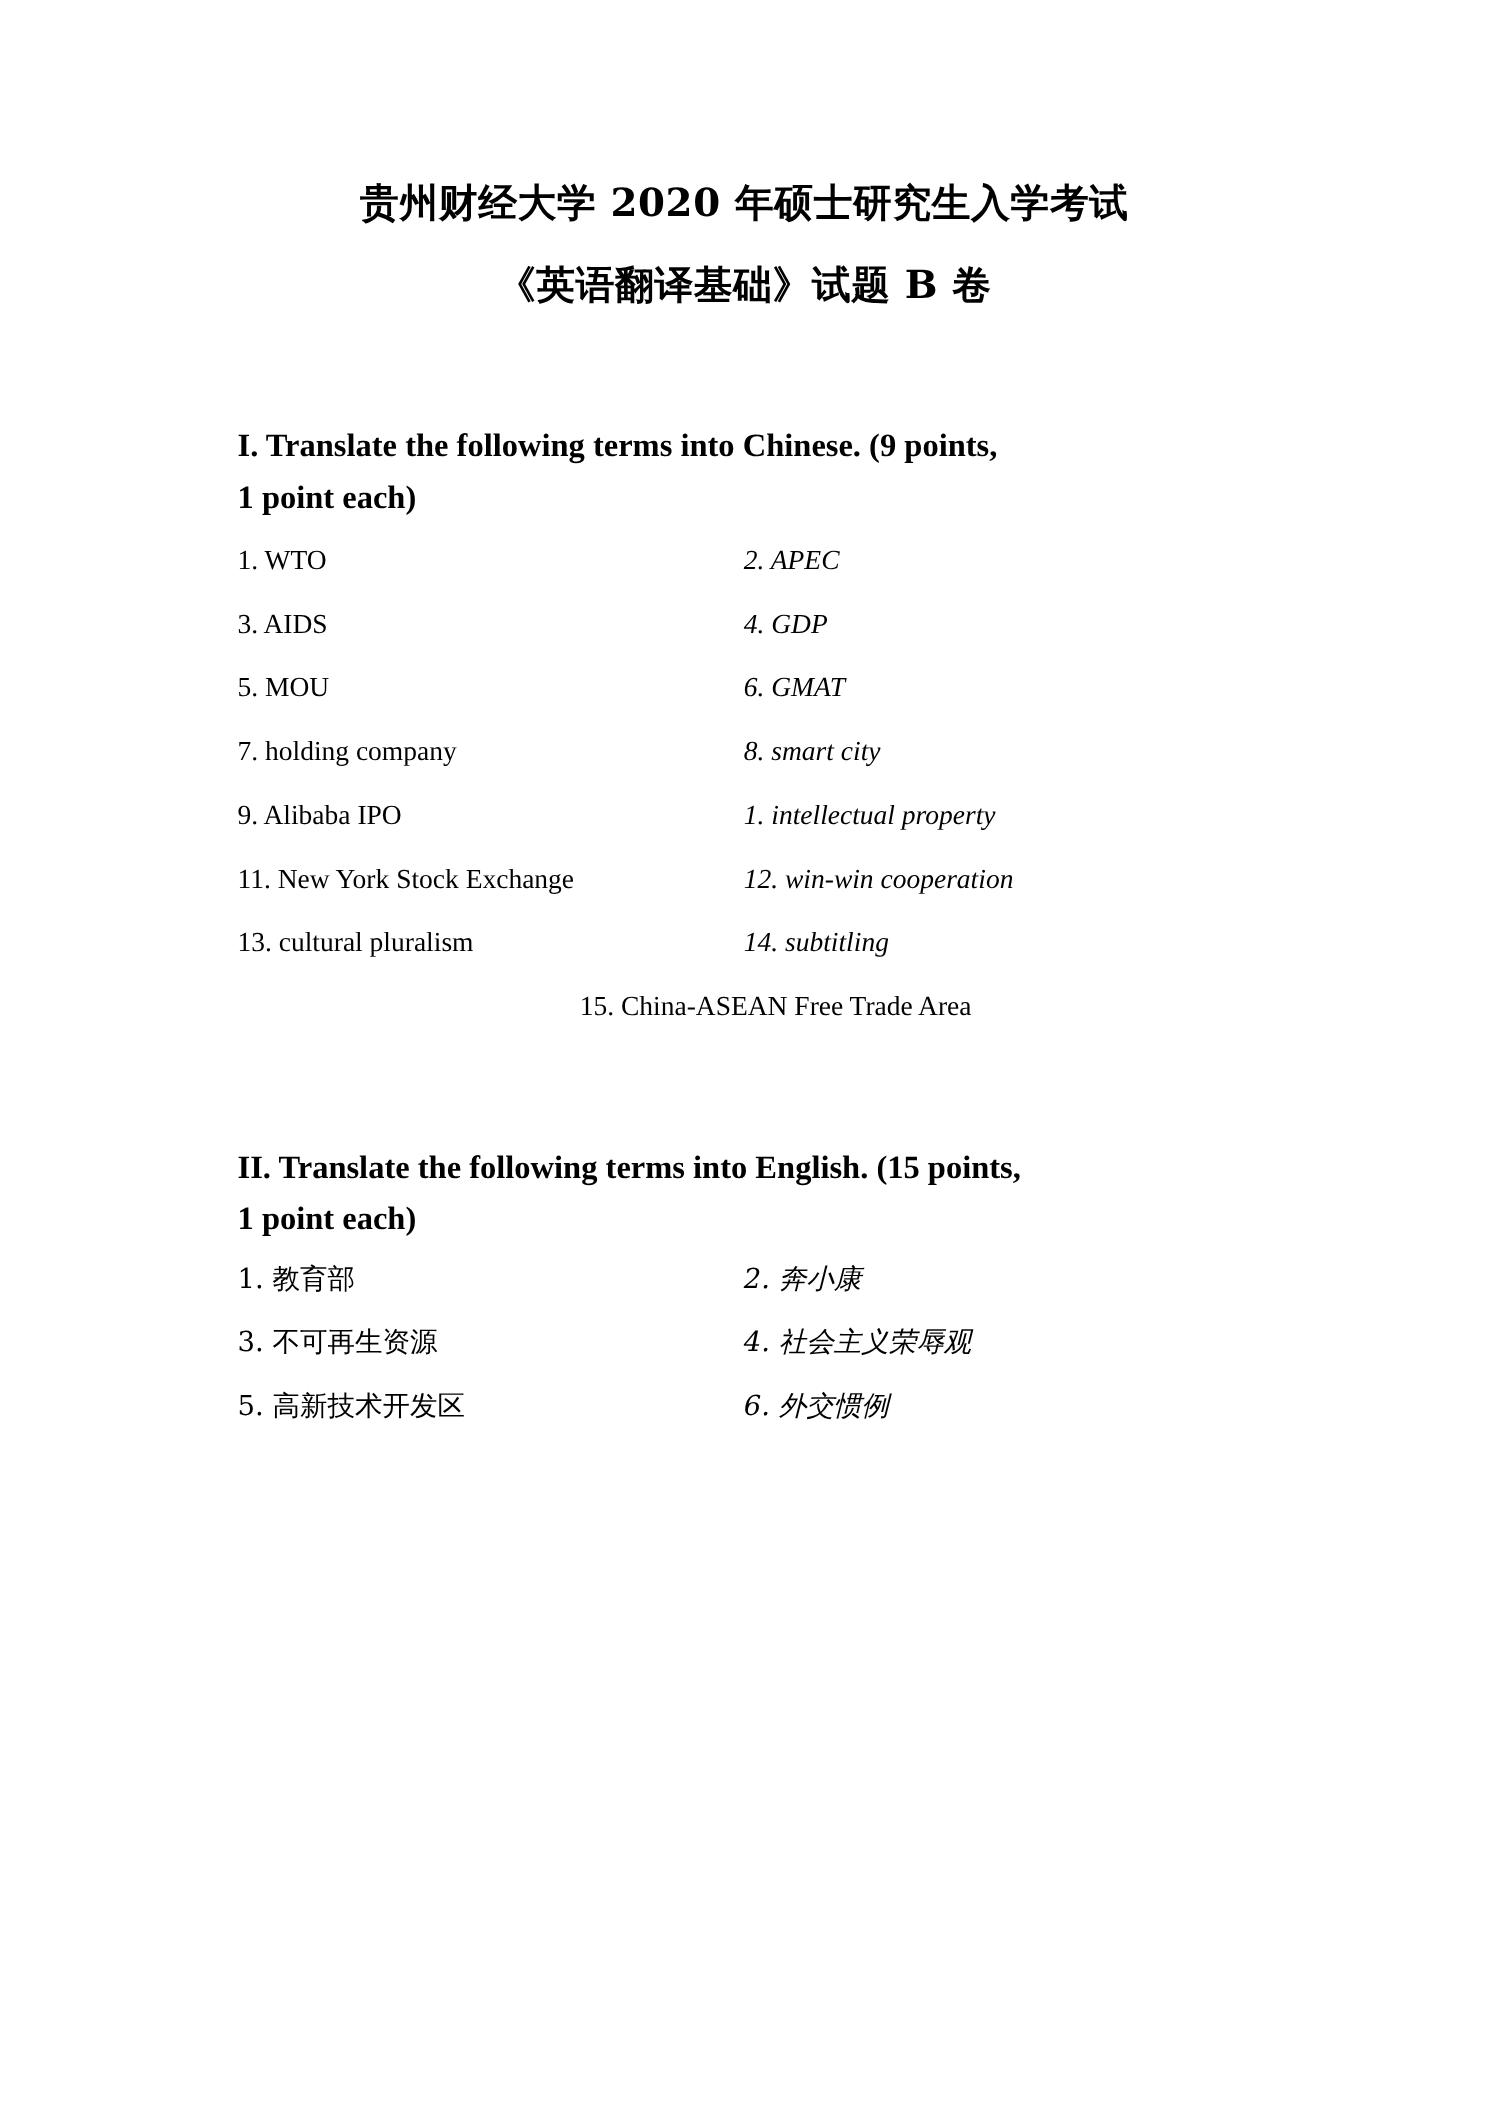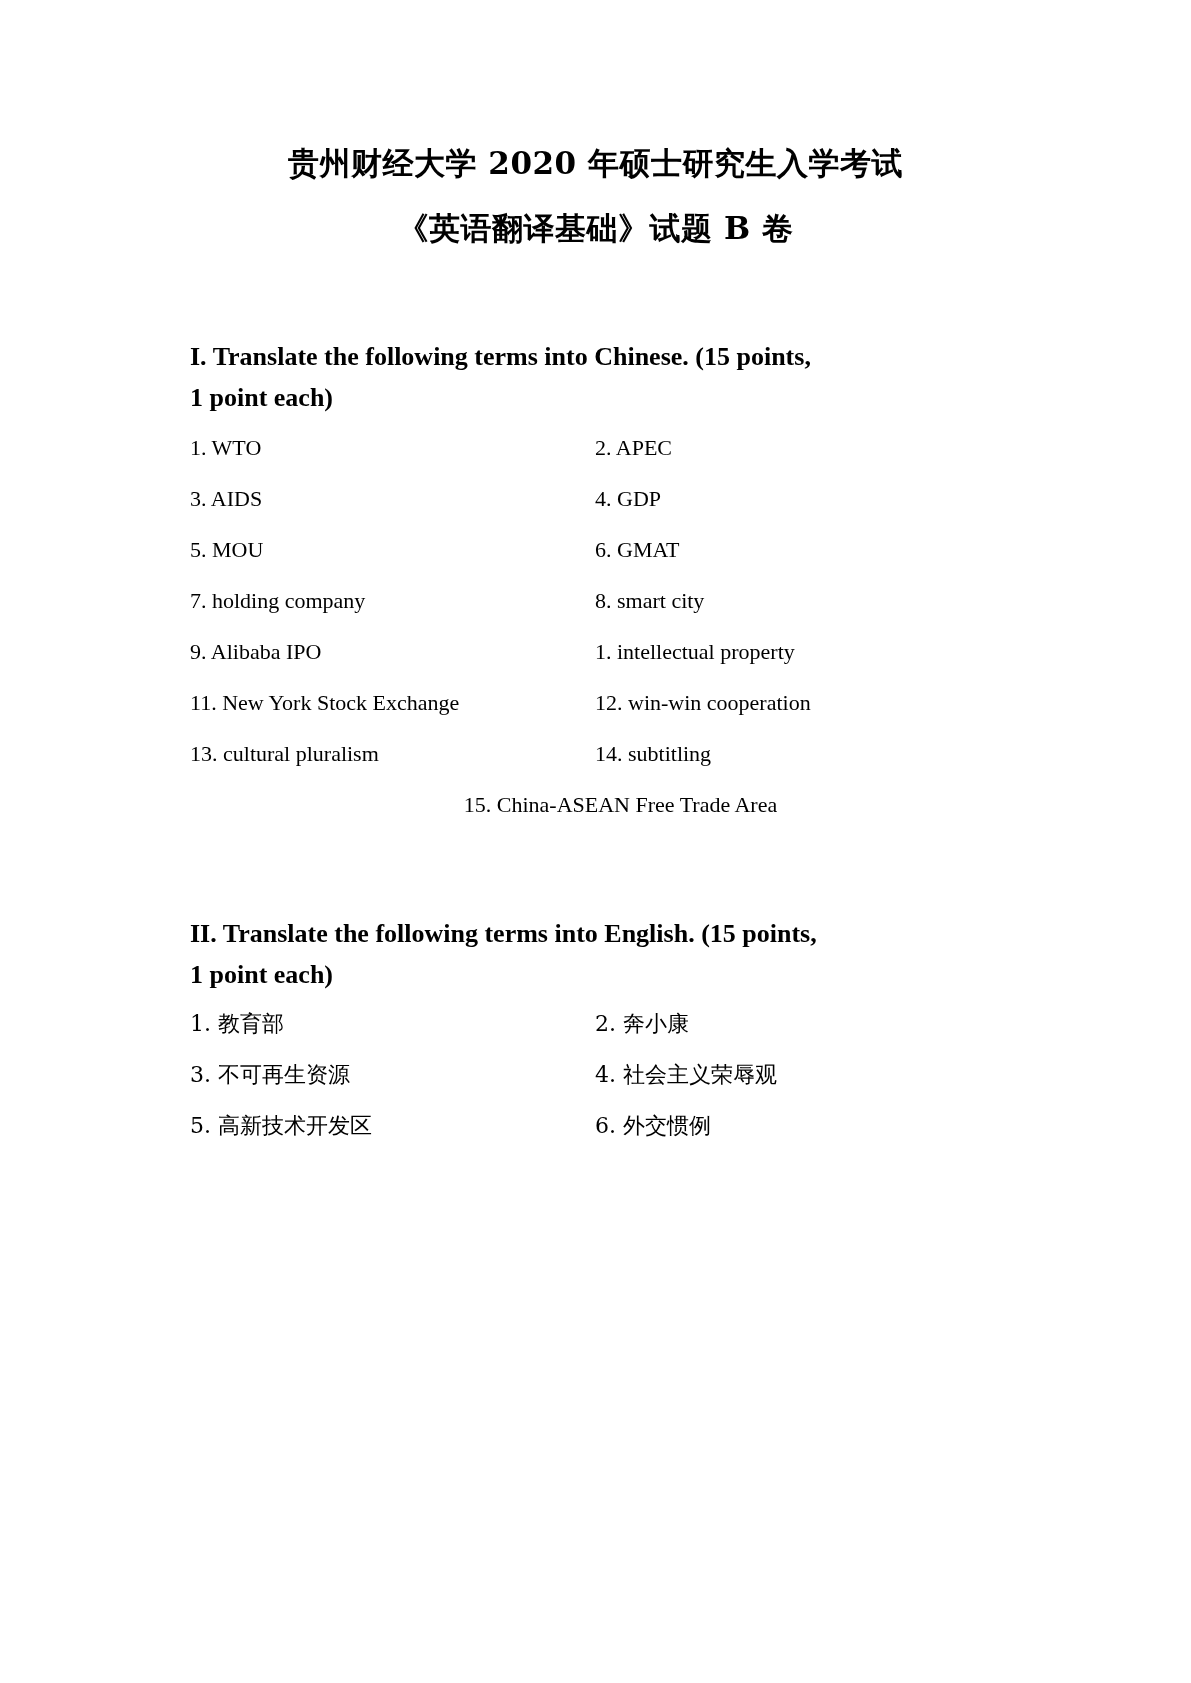--- a/index.html
+++ b/index.html
@@ -59,20 +59,21 @@
     display: flex;
     margin-bottom: 29px;
   }
   .term-col {
     width: 405px;
     flex: 0 0 405px;
   }
   .term-col.second {
     width: auto;
     flex: 1 1 auto;
+    font-style: italic;
   }
   .term-row.single .term-col {
     width: auto;
     flex: 1 1 auto;
     text-align: center;
   }
   .cjk {
     font-family: "DejaVu Serif", "Liberation Serif", serif;
   }
   .section-gap {
@@ -85,21 +86,21 @@
 <div class="page">
 
   <div class="title-block">
     <div class="title-line title-line-1 cjk">贵州财经大学 2020 年硕士研究生入学考试</div>
     <div class="title-line title-line-2 cjk">《英语翻译基础》试题 B 卷</div>
   </div>
 
   <div class="content">
 
     <div class="section-heading">
-      <span>I. Translate the following terms into Chinese. (15 points,</span>
+      <span>I. Translate the following terms into Chinese. (9 points,</span>
       <span class="sub">1 point each)</span>
     </div>
 
     <div class="terms">
       <div class="term-row">
         <div class="term-col">1. WTO</div>
         <div class="term-col second">2. APEC</div>
       </div>
       <div class="term-row">
         <div class="term-col">3. AIDS</div>

